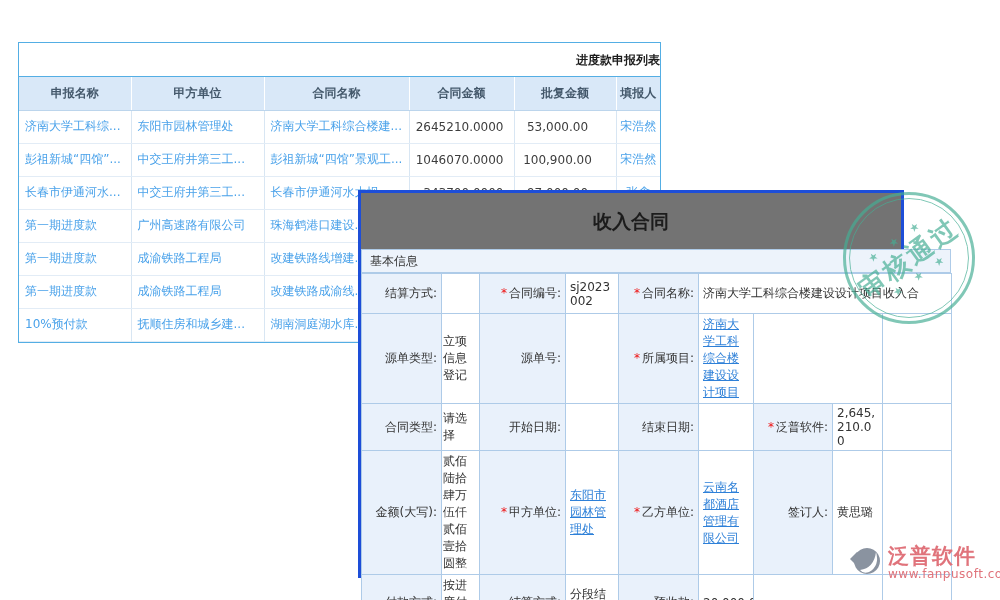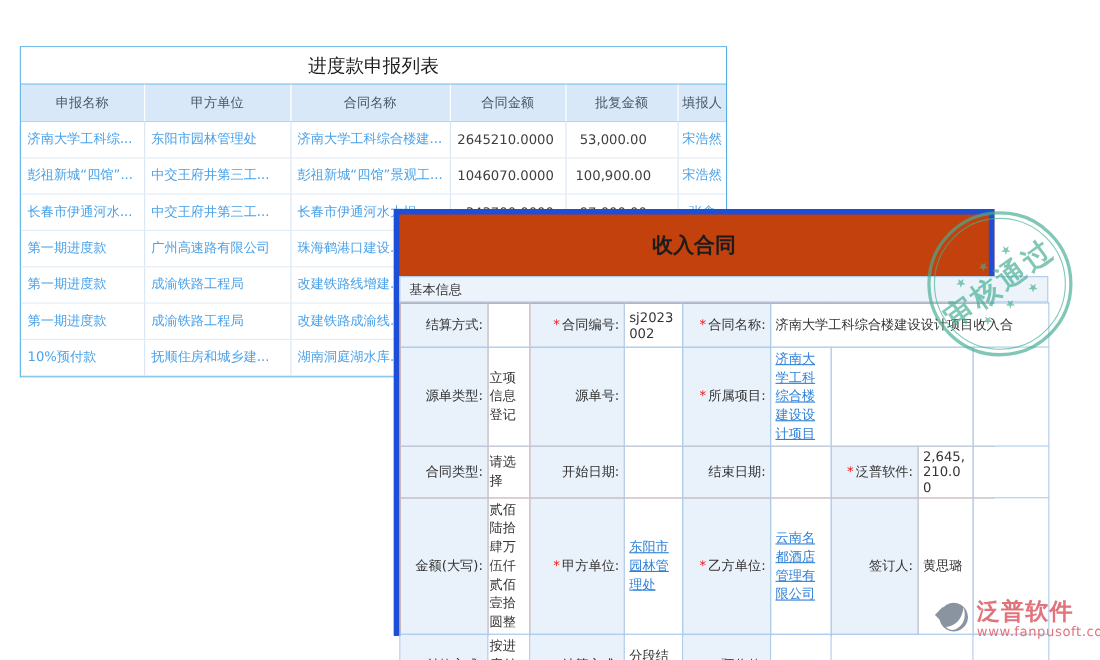--- a/index.html
+++ b/index.html
@@ -1,35 +1,35 @@
 <!DOCTYPE html>
 <html><head>
 <meta charset="utf-8">
 <style>
   * { margin:0; padding:0; box-sizing:border-box; }
   html,body { width:1000px; height:600px; background:#fff; overflow:hidden;
     font-family:"DejaVu Sans","Liberation Sans",sans-serif; }
   
   .list-panel { position:absolute; left:18px; top:42px; width:643px; background:#fff;
     border:1px solid #54aee4; z-index:1; }
-  .list-title { height:34px; line-height:34px; text-align:center; font-size:17px;
-    font-weight:normal; color:#1c1c1c; border-bottom:1px solid #54aee4; background:#fff; }
+  .list-title { height:34px; line-height:34px; text-align:right; font-size:12px;
+    font-weight:bold; color:#1c1c1c; border-bottom:1px solid #54aee4; background:#fff; }
   table.list { border-collapse:collapse; table-layout:fixed; width:641px; }
   table.list th { height:33px; background:#d9e8f8; color:#44586b; font-size:12px;
-    font-weight:normal; border-right:1px solid #fff; border-bottom:1px solid #bcd5ec; }
+    font-weight:bold; border-right:1px solid #fff; border-bottom:1px solid #bcd5ec; }
   table.list th:last-child { border-right:none; }
   table.list td { height:33px; font-size:12px; color:#4aa2ea; white-space:nowrap;
     overflow:hidden; border-right:1px solid #d8e6f3; border-bottom:1px solid #e2ecf6;
     padding:0 0 0 6px; }
   table.list td:last-child { border-right:none; text-align:center; padding:0; }
   table.list td.num { color:#3d3d3d; text-align:right; padding:0 10px 0 0; }
   table.list td.num2 { color:#3d3d3d; text-align:center; padding:0 15px 0 0; }
   
   .modal { position:absolute; left:358px; top:190px; width:546px; height:388px;
-    background:#c2410c; border:5px solid #1d4ed8; z-index:5; }
+    background:#737373; border:3px solid #1d4ed8; z-index:5; }
   .modal-title { height:56px; line-height:56px; text-align:center; font-size:19px;
     font-weight:bold; color:#1c1c1c; }
   .section-bar { width:590px; margin:0 auto; height:24px; line-height:22px;
     background:#edf3fb; border:1px solid #aecbe8; font-size:12px; color:#333;
     padding-left:8px; }
   table.form { width:590px; margin:0 auto; border-collapse:collapse; table-layout:fixed; }
   table.form td { border:1px solid #aecbe8; font-size:12px; vertical-align:middle;
     word-break:break-all; }
   td.lbl { background:#e9f1fb; color:#333; text-align:right; padding:2px 4px; }
   td.val { background:#fff; color:#333; text-align:left; padding:2px 4px; }

